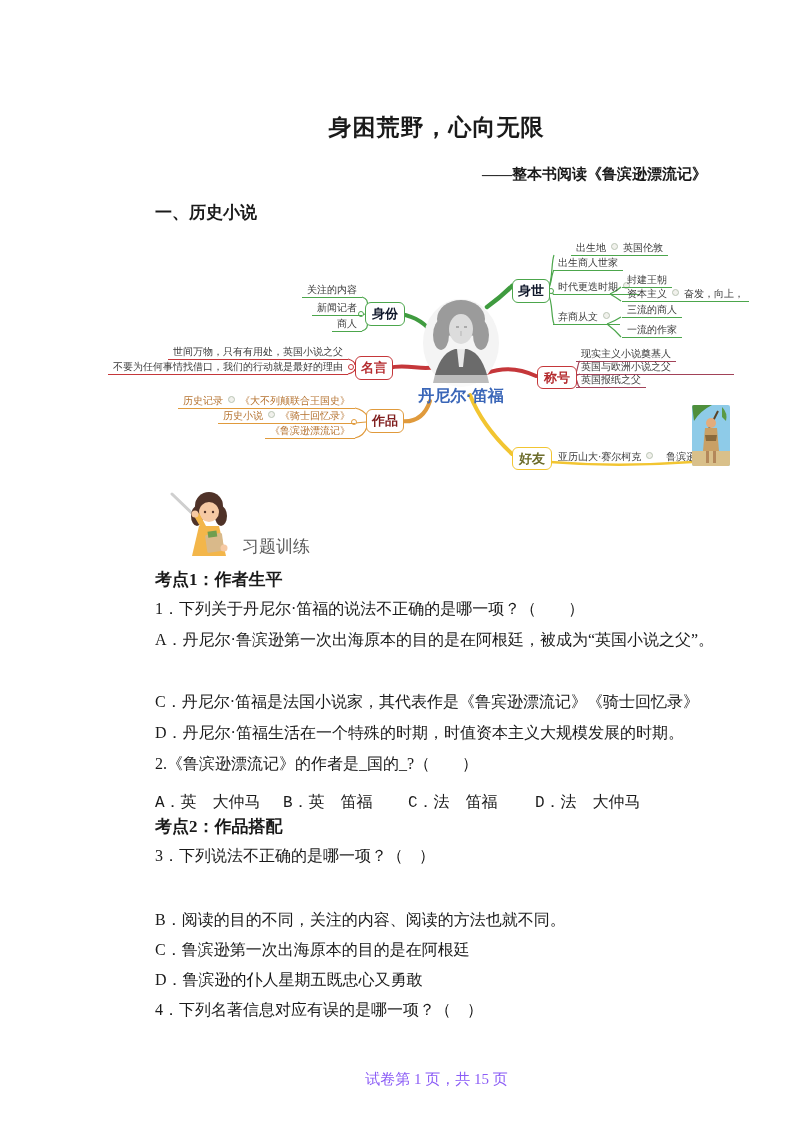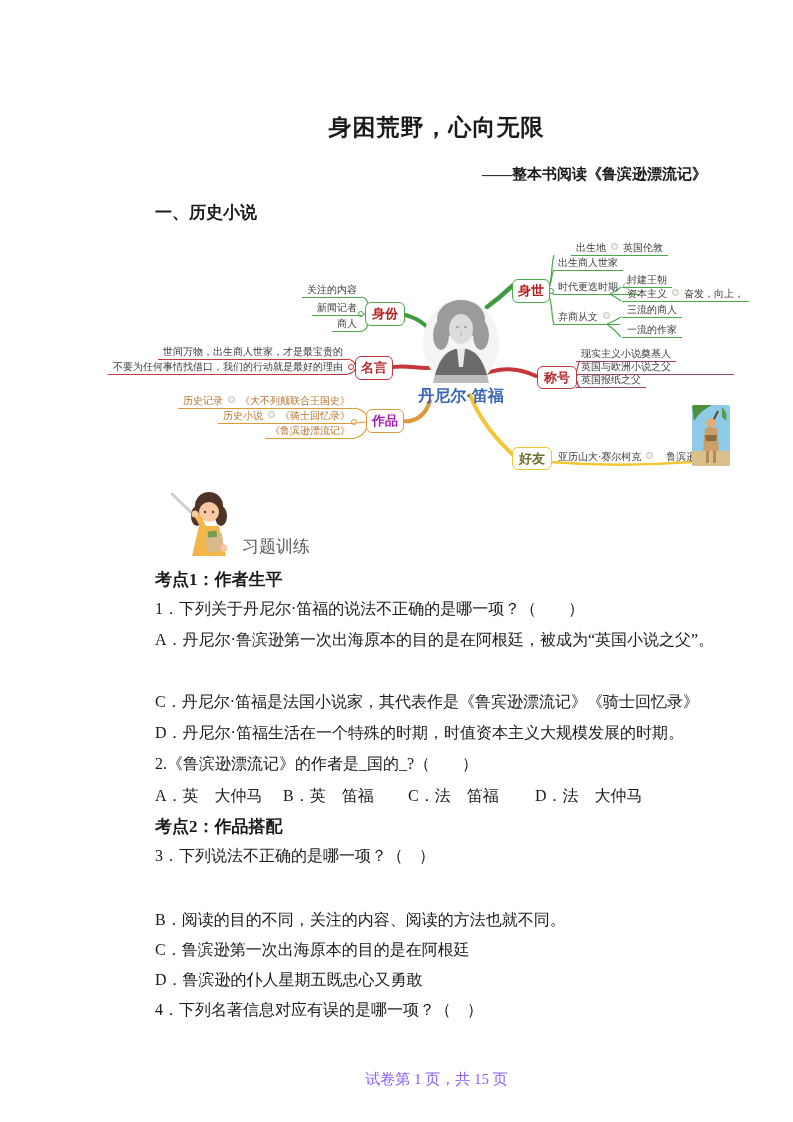--- a/index.html
+++ b/index.html
@@ -10,23 +10,23 @@
   .subtitle{position:absolute;left:0;top:165px;width:793px;box-sizing:border-box;
             padding-right:126px;text-align:right;font-size:15px;font-weight:700;}
   .sec-heading{position:absolute;left:115px;top:201px;font-size:17px;font-weight:700;}
 
   
   .mindmap{position:absolute;left:115px;top:235px;width:580px;height:248px;}
   .mindmap svg.links{position:absolute;left:0;top:0;}
   .mm-box{position:absolute;background:#fff;border:1.5px solid;border-radius:6px;
           font-size:13px;font-weight:700;text-align:center;line-height:21px;
           font-family:"Liberation Sans","DejaVu Sans",sans-serif;}
-  .bx-g{border-color:#4ca64c;color:#b91c1c;}
+  .bx-g{border-color:#4ca64c;color:#0f172a;}
   .bx-r{border-color:#c5373a;color:#b42b2e;}
-  .bx-o{border-color:#e09a3c;color:#a21caf;}
+  .bx-o{border-color:#e09a3c;color:#7f1d1d;}
   .bx-y{border-color:#f2c531;color:#6b6b2a;}
   .mm-child{position:absolute;font-size:10px;line-height:12px;white-space:nowrap;
             color:#3a3a3a;padding:0 5px 1px 5px;border-bottom:1.5px solid;
             font-family:"Liberation Sans","DejaVu Sans",sans-serif;}
   .ul-g{border-color:#4ca64c;}
   .ul-r{border-color:#c5373a;}
   .ul-o{border-color:#e09a3c;color:#b5722f;}
   .ul-m{border-color:#a24258;}
   .dot{display:inline-block;width:5px;height:5px;border-radius:50%;
        background:#f1f1ec;border:1px solid #b9c4b4;margin:0 5px;vertical-align:1px;}
@@ -37,21 +37,21 @@
   .crusoe{position:absolute;left:537px;top:170px;width:38px;height:61px;border-radius:2px;overflow:hidden;}
   .friend-row{position:absolute;left:403px;top:216px;font-size:10px;line-height:12px;
               white-space:nowrap;color:#3a3a3a;
               font-family:"Liberation Sans","DejaVu Sans",sans-serif;}
 
   
   .teacher{position:absolute;left:128px;top:486px;width:78px;height:80px;}
   .exercise-title{position:absolute;left:202px;top:535px;font-size:17px;color:#5a5a5a;}
   .kaodian{position:absolute;left:115px;font-size:17px;font-weight:700;}
   .line{position:absolute;left:115px;width:575px;font-size:16px;white-space:nowrap;}
-  .optrow span{position:absolute;top:0;font-size:16px;white-space:nowrap;}
+  .optrow span{position:absolute;top:6px;font-size:16px;white-space:nowrap;font-family:Liberation Mono, monospace;}
   .footer{position:absolute;left:0;top:1070px;width:793px;text-align:center;
           font-size:15px;color:#8b5cf6;}
 </style>
 </head>
 <body>
 
 <div class="page">
 
   <div class="title">身困荒野，心向无限</div>
   <div class="subtitle">——整本书阅读《鲁滨逊漂流记》</div>
@@ -120,21 +120,21 @@
     <div class="mm-box bx-r" style="left:200px;top:121px;width:36px;height:22px;">名言</div>
     <div class="mm-box bx-o" style="left:211px;top:174px;width:36px;height:22px;">作品</div>
     <div class="mm-box bx-g" style="left:357px;top:44px;width:36px;height:22px;">身世</div>
     <div class="mm-box bx-r" style="left:382px;top:131px;width:38px;height:21px;">称号</div>
     <div class="mm-box bx-y" style="left:357px;top:212px;width:38px;height:21px;">好友</div>
 
     <div class="mm-child ul-g" style="right:373px;top:49px;">关注的内容</div>
     <div class="mm-child ul-g" style="right:373px;top:67px;">新闻记者</div>
     <div class="mm-child ul-g" style="right:373px;top:83px;">商人</div>
 
-    <div class="mm-child ul-r" style="right:387px;top:111px;">世间万物，出生商人世家，才是最宝贵的</div>
+    <div class="mm-child ul-r" style="right:387px;top:111px;">世间万物，只有有用处，英国小说之父</div>
     <div class="mm-child ul-r" style="right:387px;top:126px;">不要为任何事情找借口，我们的行动就是最好的理由</div>
 
     <div class="mm-child ul-o" style="right:380px;top:160px;"><span>历史记录</span><span class="dot"></span><span>《大不列颠联合王国史》</span></div>
     <div class="mm-child ul-o" style="right:380px;top:175px;"><span>历史小说</span><span class="dot"></span><span>《骑士回忆录》</span></div>
     <div class="mm-child ul-o" style="right:380px;top:190px;">《鲁滨逊漂流记》</div>
 
     <div class="mm-child ul-g" style="left:416px;top:7px;"><span>出生地</span><span class="dot"></span><span>英国伦敦</span></div>
     <div class="mm-child ul-g" style="left:398px;top:22px;">出生商人世家</div>
     <div class="mm-child ul-g" style="left:398px;top:46px;"><span>时代更迭时期</span><span class="dot"></span></div>
     <div class="mm-child ul-g" style="left:467px;top:39px;">封建王朝</div>

